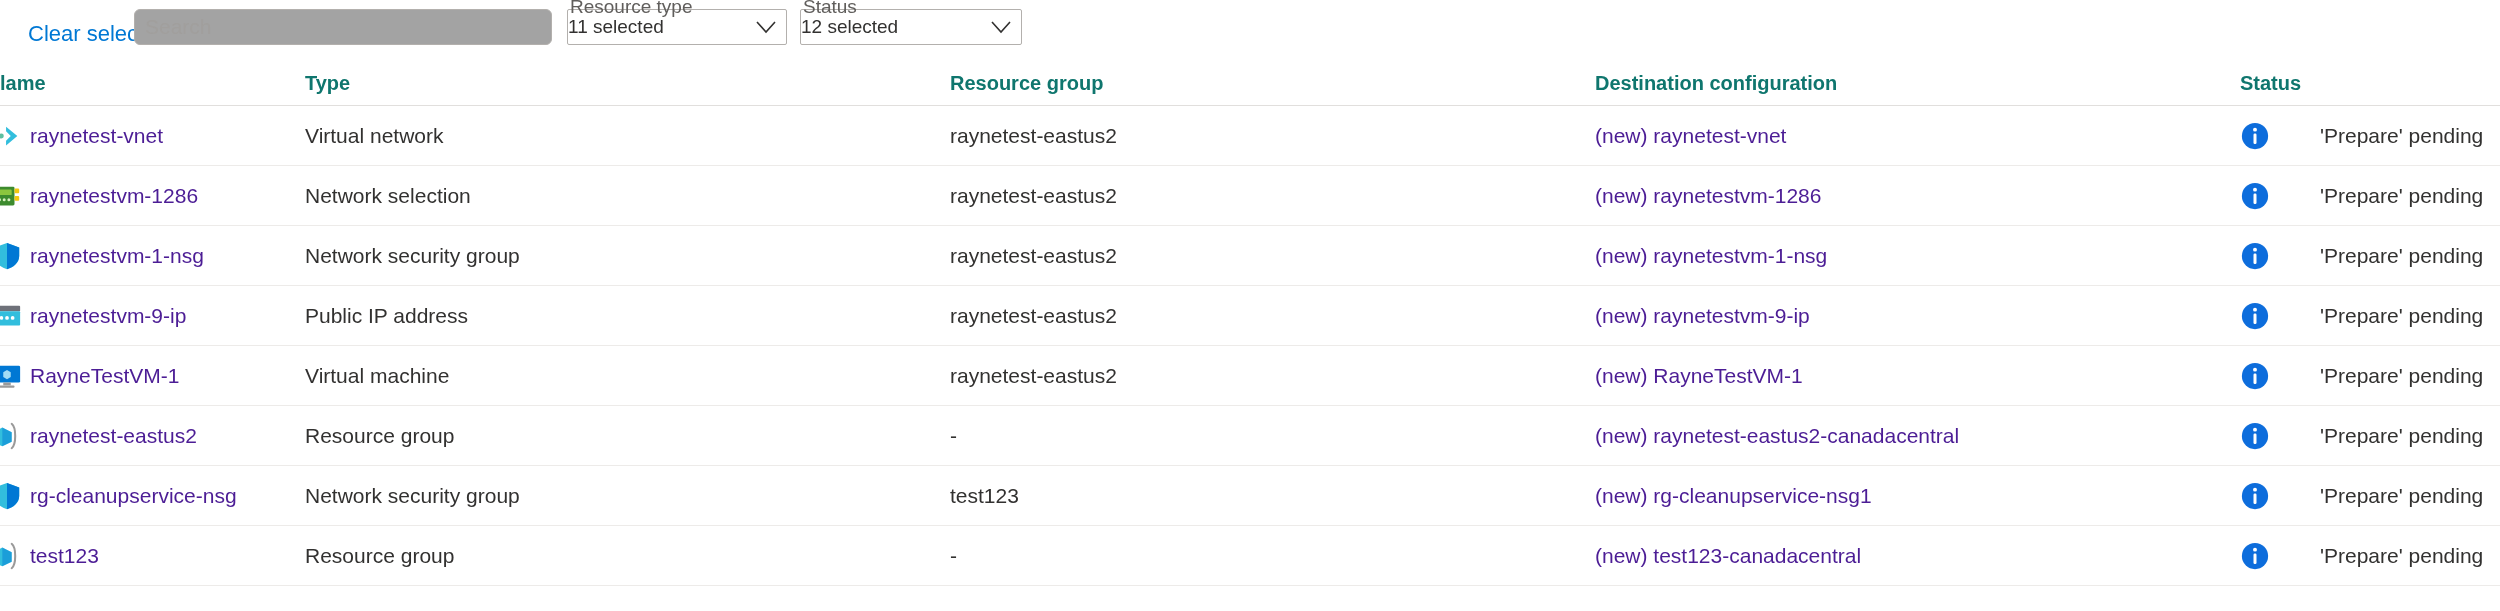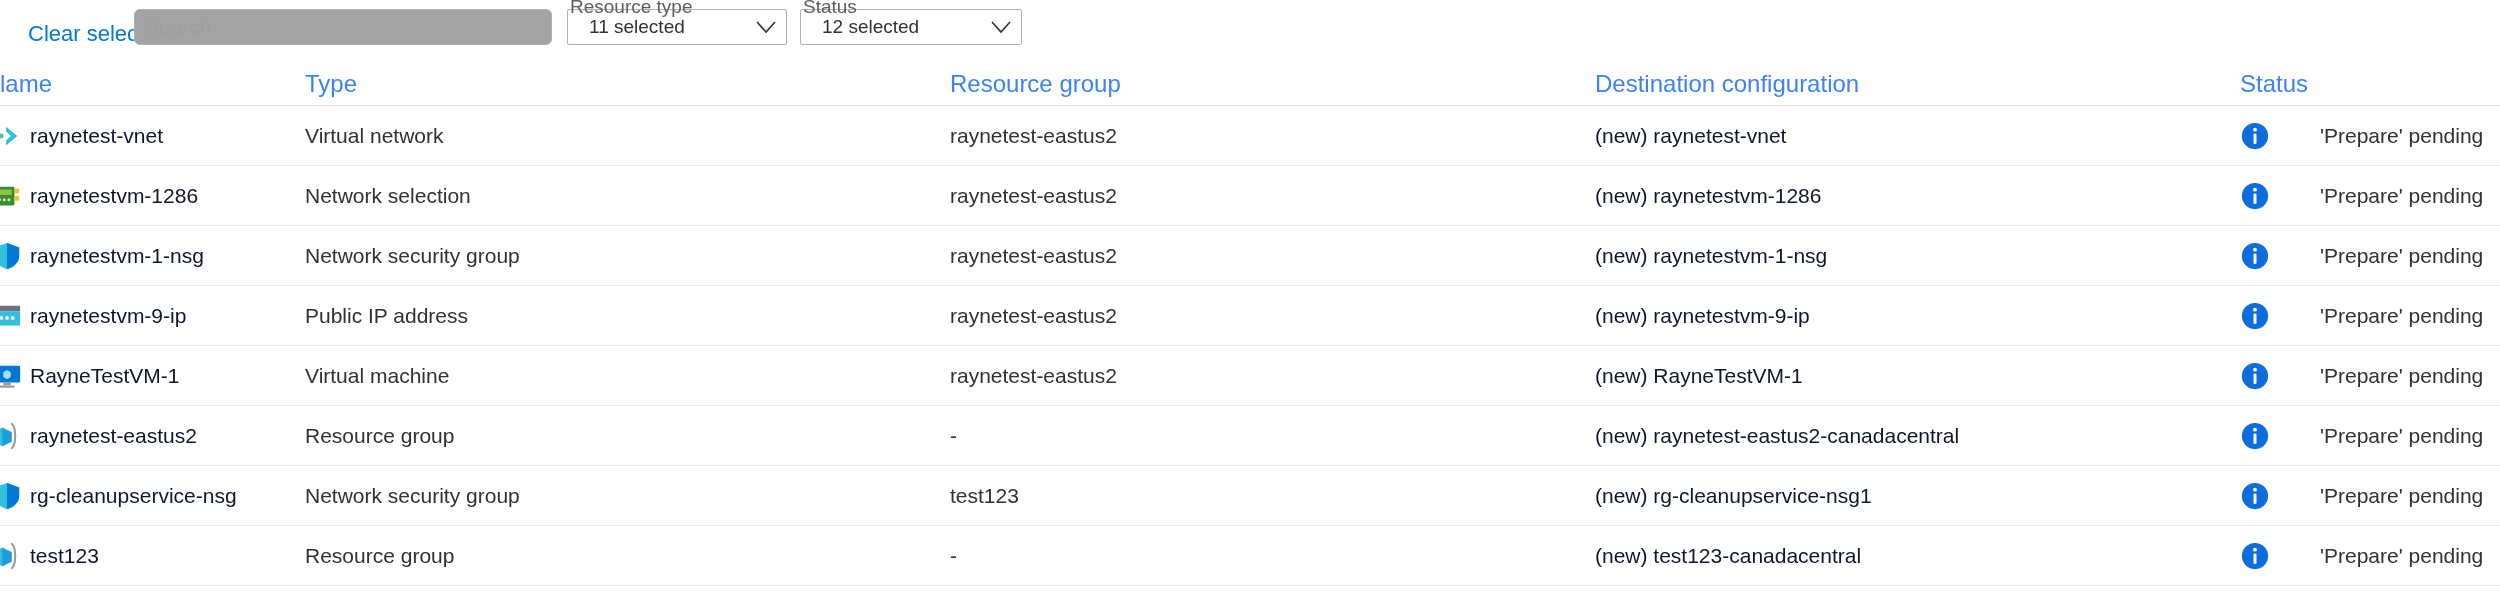--- a/index.html
+++ b/index.html
@@ -71,21 +71,21 @@
   .dropdown {
     position: absolute;
     top: 9px;
     height: 36px;
     border: 1px solid #b3b0ad;
     border-radius: 2px;
     background: #ffffff;
     display: flex;
     align-items: center;
     justify-content: space-between;
-    padding: 0 10px 0 21px;
+    padding: 0 10px 0 0;
     cursor: pointer;
     overflow: visible;
   }
   .dropdown .dd-value {
     font-size: 19px;
     color: #323130;
     white-space: nowrap;
     overflow: hidden;
     text-overflow: ellipsis;
   }
@@ -101,23 +101,23 @@
     width: 2500px;
   }
   .grid-header {
     display: flex;
     align-items: center;
     height: 44px;
     border-bottom: 1px solid #e1dfdd;
     background: #ffffff;
   }
   .grid-header .cell {
-    font-size: 24px;
-    font-weight: normal;
-    color: #3b82f6;
+    font-size: 20px;
+    font-weight: bold;
+    color: #0f766e;
     white-space: nowrap;
     overflow: hidden;
     cursor: pointer;
   }
   .row {
     display: flex;
     align-items: center;
     height: 60px;
     border-bottom: 1px solid #edebe9;
     background: #ffffff;
@@ -132,21 +132,21 @@
   
   .c-name   { width: 305px; padding-left: 0px;  display: flex; align-items: center; }
   .c-type   { width: 645px; padding-left: 0px; }
   .c-rg     { width: 645px; padding-left: 0px; }
   .c-dest   { width: 645px; padding-left: 0px; }
   .c-status { width: 260px; padding-left: 0px; display: flex; align-items: center; }
 
   .grid-header .c-name { padding-left: 0px; }
 
   .link {
-    color: #0f172a;
+    color: #4c1d95;
     cursor: pointer;
     white-space: nowrap;
   }
 
   .res-icon {
     flex: 0 0 auto;
     width: 30px; height: 30px;
     margin-left: -8px;
     margin-right: 8px;
     display: block;

